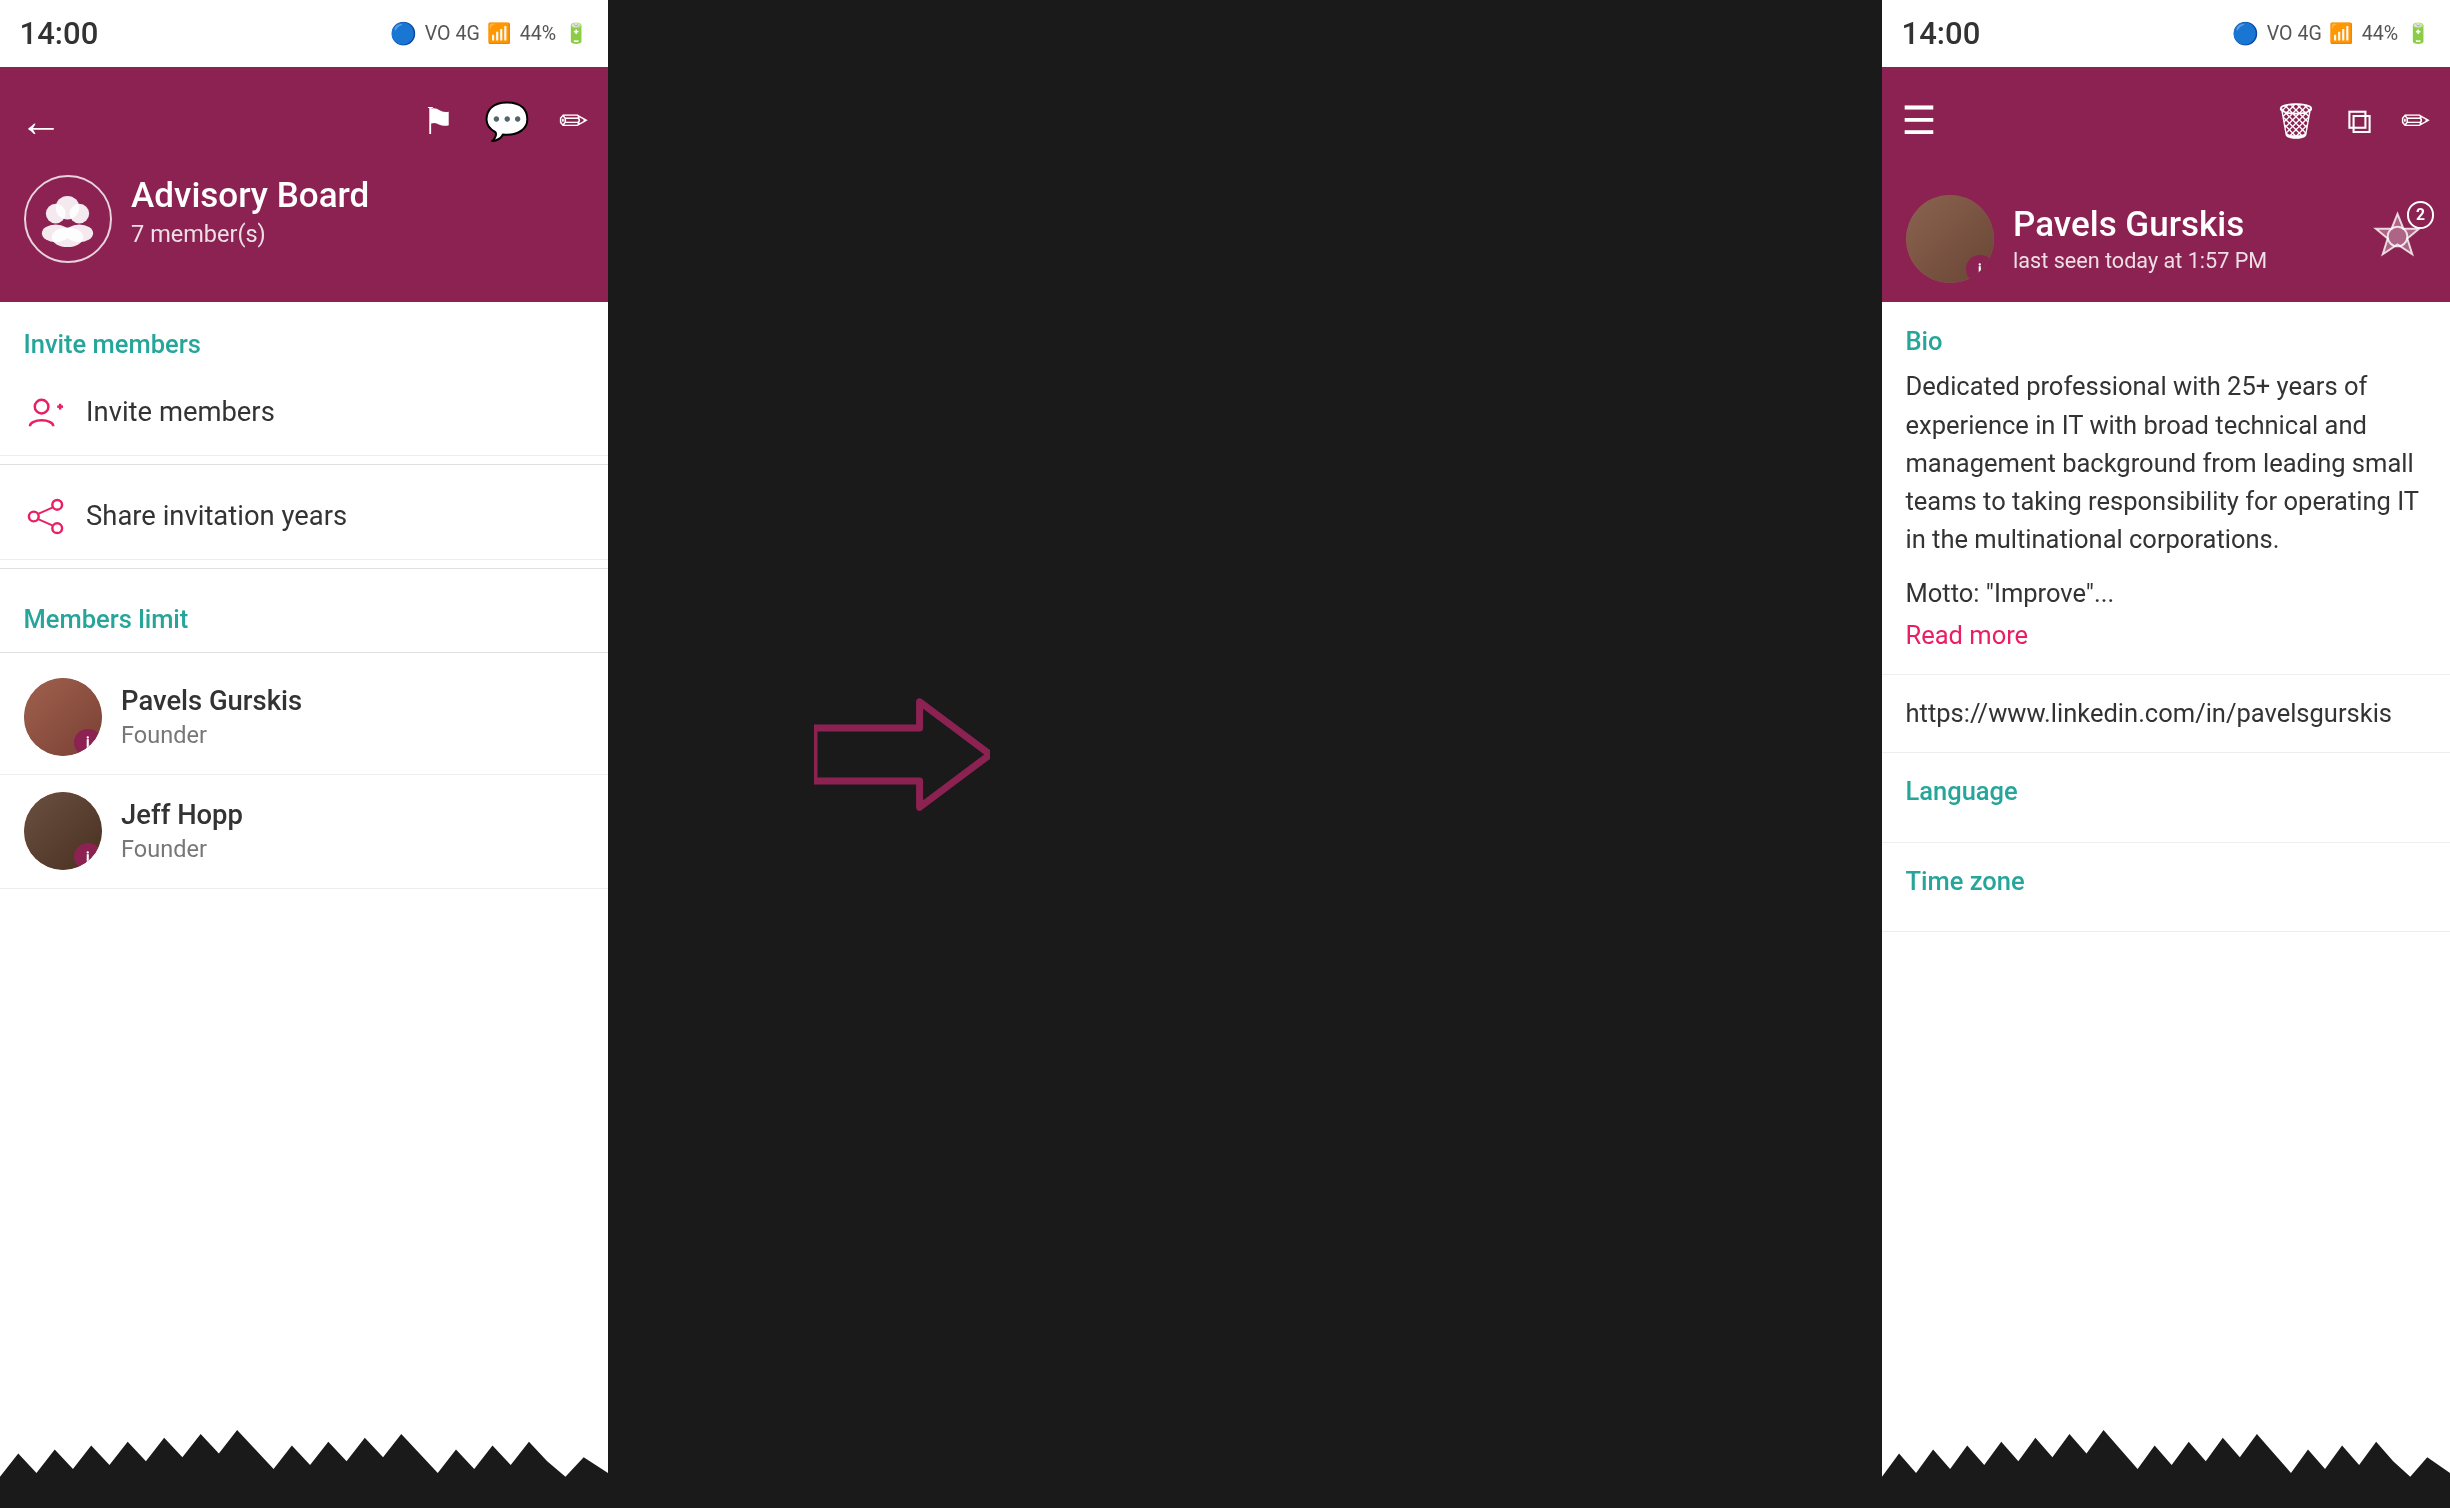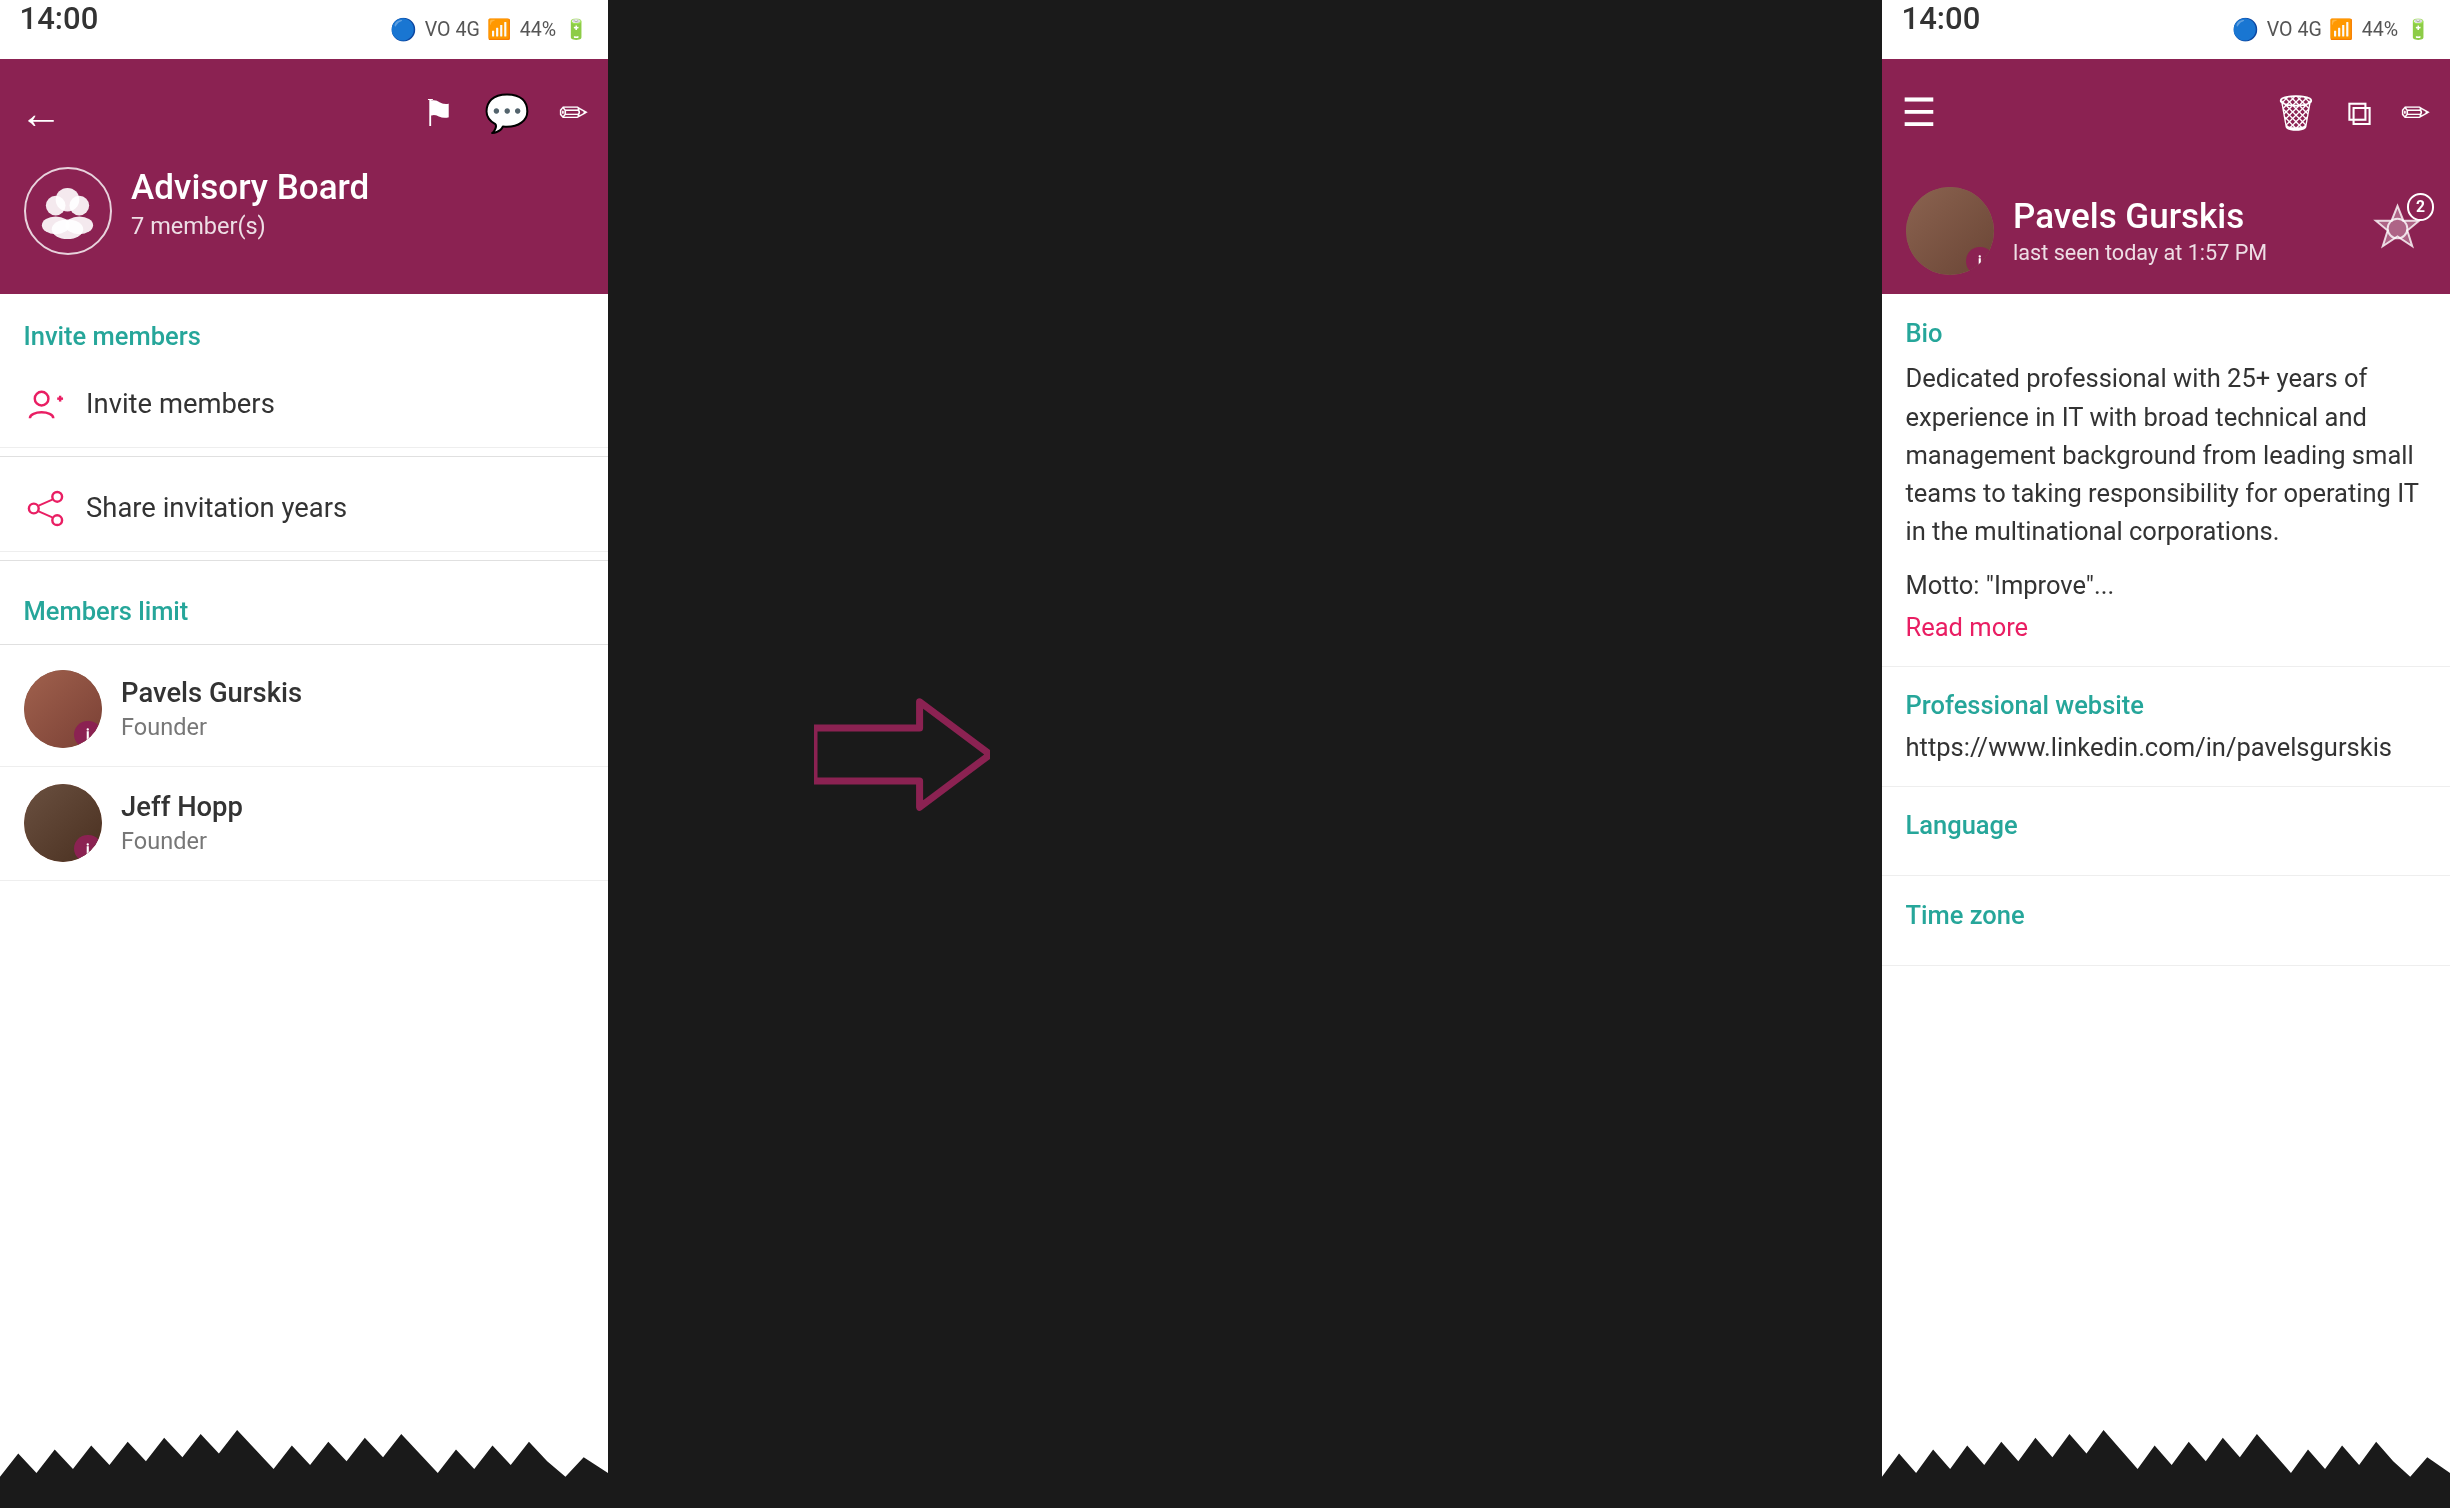--- a/index.html
+++ b/index.html
@@ -26,23 +26,24 @@
     }
 
     .phone-panel-right {
       width: 568px;
       height: 1508px;
       margin-left: 686px;
     }
 
     
     .status-bar {
-      height: 59px;
+      height: 67px;
       background: #fff;
       display: flex;
+      align-items: center;
       justify-content: space-between;
       padding: 0 19.6px;
     }
 
     .status-bar-right {
       background: #fff;
     }
 
     .status-time {
       font-size: 31px;
@@ -539,21 +540,20 @@
   <div class="profile-body">
 
     <div class="profile-section">
       <div class="profile-section-title">Bio</div>
       <div class="profile-section-content">Dedicated professional with 25+ years of experience in IT with broad technical and management background from leading small teams to taking responsibility for operating IT in the multinational corporations.</div>
       <div class="profile-section-content" style="margin-top:15.7px;">Motto: "Improve"...</div>
       <span class="read-more">Read more</span>
     </div>
 
     <div class="profile-section">
-      <div class="profile-section-title">Professional website</div>
       <div class="profile-link">https://www.linkedin.com/in/pavelsgurskis</div>
     </div>
 
     <div class="profile-section">
       <div class="profile-section-title">Language</div>
     </div>
 
     <div class="profile-section">
       <div class="profile-section-title">Time zone</div>
     </div>

